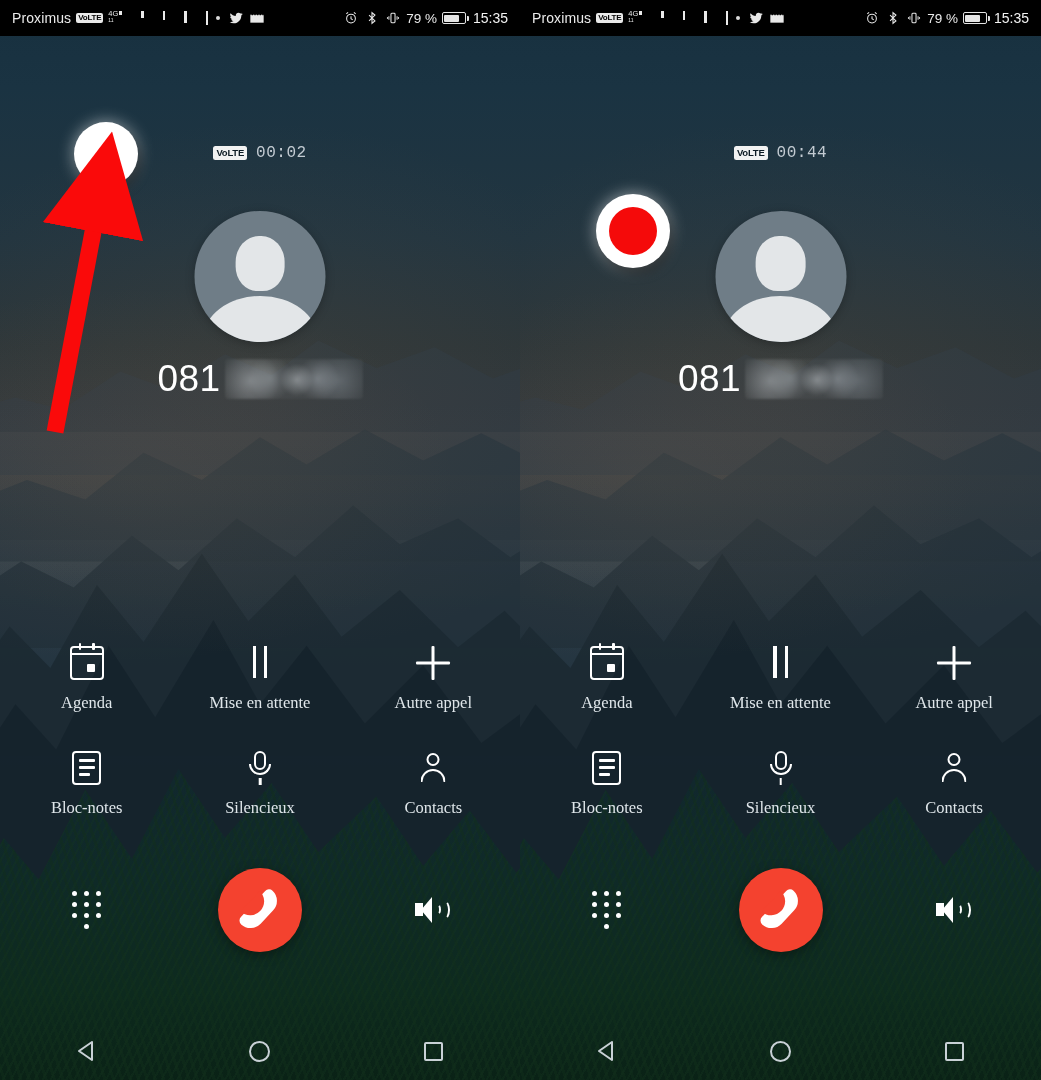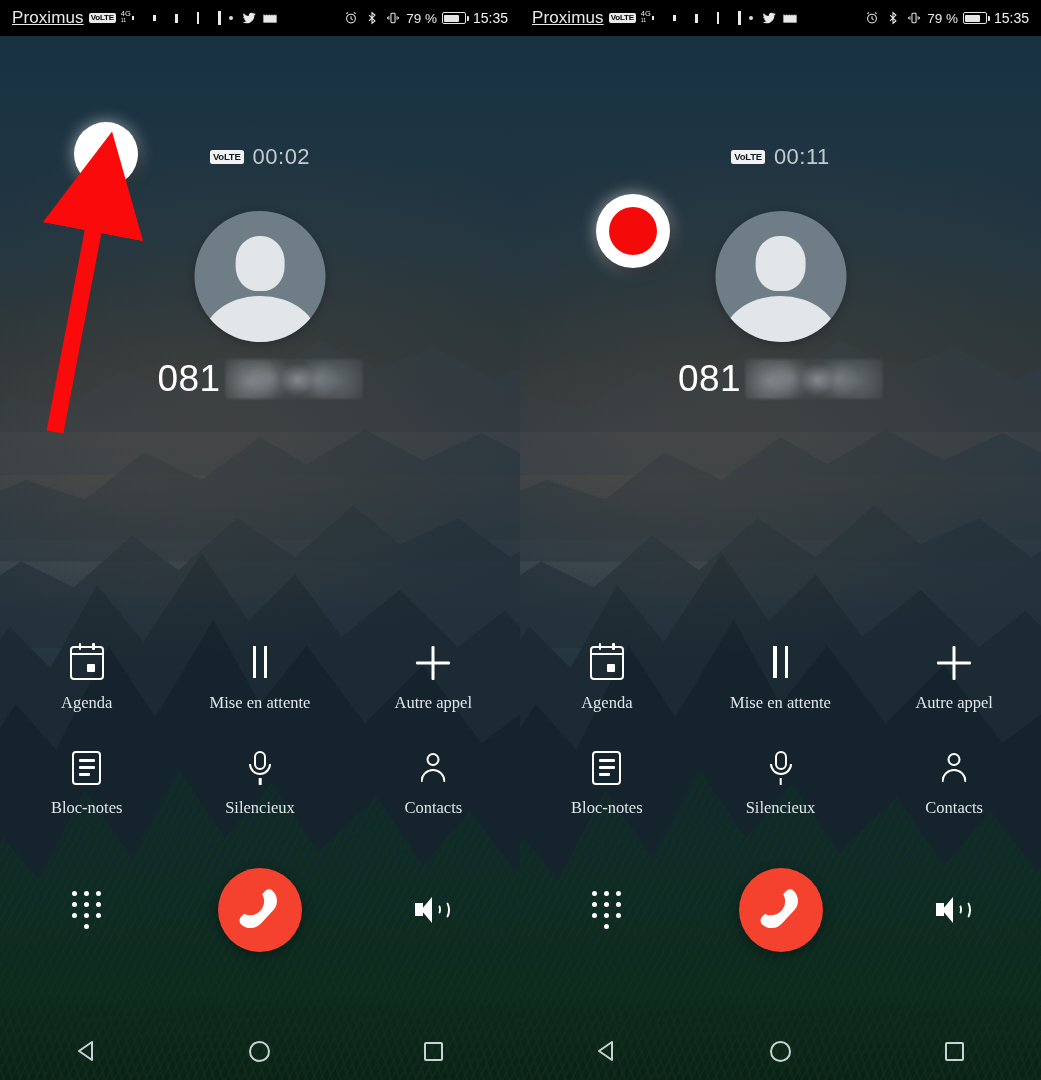--- a/index.html
+++ b/index.html
@@ -85,26 +85,26 @@
   .h2 { top:50%; height:8%; background:linear-gradient(180deg, rgba(160,170,185,0.09), rgba(160,170,185,0)); }
 
   
   .statusbar {
     position:absolute; top:0; left:0; right:0; height:36px;
     background:#000; display:flex; align-items:center;
     padding:0 12px; color:#e8e8e8; font-size:13.5px; z-index:30;
   }
   .sb-left { display:flex; align-items:center; gap:5px; }
   .sb-right { display:flex; align-items:center; gap:5px; margin-left:auto; }
-  .carrier { font-size:17px; letter-spacing:.1px; color:#eaeaea;text-decoration:underline; }
+  .carrier { font-size:14px; letter-spacing:.1px; color:#eaeaea; }
   .volte-badge-sb {
     background:#e9e9e9; color:#000; font-size:8px; font-weight:bold;
     padding:1px 2px; border-radius:2px; line-height:1; letter-spacing:-0.2px;
   }
-  .sig { display:flex; align-items:center; gap:19px; height:14px; position:relative; padding-left:11px;}
+  .sig { display:flex; align-items:flex-start; gap:19px; height:14px; position:relative; padding-left:11px;}
   .sig .g { position:absolute; left:0; top:-1px; font-size:7.5px; line-height:1; color:#eaeaea; }
   .sig .gs{ position:absolute; left:0; top:7px; font-size:5px; line-height:1; color:#eaeaea; }
   .sig i { display:block; width:2.6px; background:#eaeaea; }
   .sig i:nth-child(3){height:4px}.sig i:nth-child(4){height:6.5px}
   .sig i:nth-child(5){height:9px}.sig i:nth-child(6){height:11.5px}.sig i:nth-child(7){height:14px}
   .dot-ic { width:4px; height:4px; border-radius:50%; background:#dcdcdc; margin:0 3px; }
   .sb-ic { width:16px; height:14px; display:inline-block; }
   .pct { font-size:13.5px; color:#eaeaea; }
   .batt { width:24px; height:12px; border:1.5px solid #e4e4e4; border-radius:2px; position:relative; display:flex; align-items:center; padding:1.5px;}
   .batt::after{content:"";position:absolute;right:-4px;top:3px;width:2px;height:5px;background:#e4e4e4;border-radius:0 1px 1px 0;}
@@ -127,21 +127,21 @@
   .rec-btn.active .inner { width:48px; height:48px; background:#f50a0a; }
 
   .volte-time {
     position:absolute; top:108px; left:0; right:0;
     display:flex; align-items:center; justify-content:center; gap:9px;
   }
   .volte-badge {
     background:#f2f2f2; color:#0d1b24; font-size:9.5px; font-weight:bold;
     padding:2px 3px; border-radius:2.5px; line-height:1; letter-spacing:-.2px;
   }
-  .timer { color:#c3cbd2; font-size:22px; letter-spacing:.5px; }
+  .timer { color:#c3cbd2; font-size:16px; letter-spacing:.5px;font-family:Liberation Mono, monospace; }
 
   .avatar {
     position:absolute; top:175px; left:50%; transform:translateX(-50%);
     width:131px; height:131px; border-radius:50%;
     background:#6f7d87; overflow:hidden;
     box-shadow:0 2px 10px rgba(0,0,0,.25);
   }
   .avatar .head { position:absolute; left:50%; top:19%; transform:translateX(-50%);
     width:38%; height:42%; border-radius:47% 47% 44% 44%; background:#e3e6e8; }
   .avatar .body { position:absolute; left:50%; bottom:-17%; transform:translateX(-50%);
@@ -493,21 +493,21 @@
 
     <div class="call-ui">
       <div class="rec-row">
         <div class="rec-btn active" style="left:76px;top:72px;width:74px;height:74px;">
           <span class="inner"></span>
         </div>
       </div>
 
       <div class="volte-time">
         <span class="volte-badge">VoLTE</span>
-        <span class="timer">00:11</span>
+        <span class="timer">00:44</span>
       </div>
 
       <div class="avatar">
         <span class="head"></span>
           <span class="body"></span>
       </div>
 
       <div class="number-row">
         <span class="number">081</span>
         <span class="blurred"></span>

